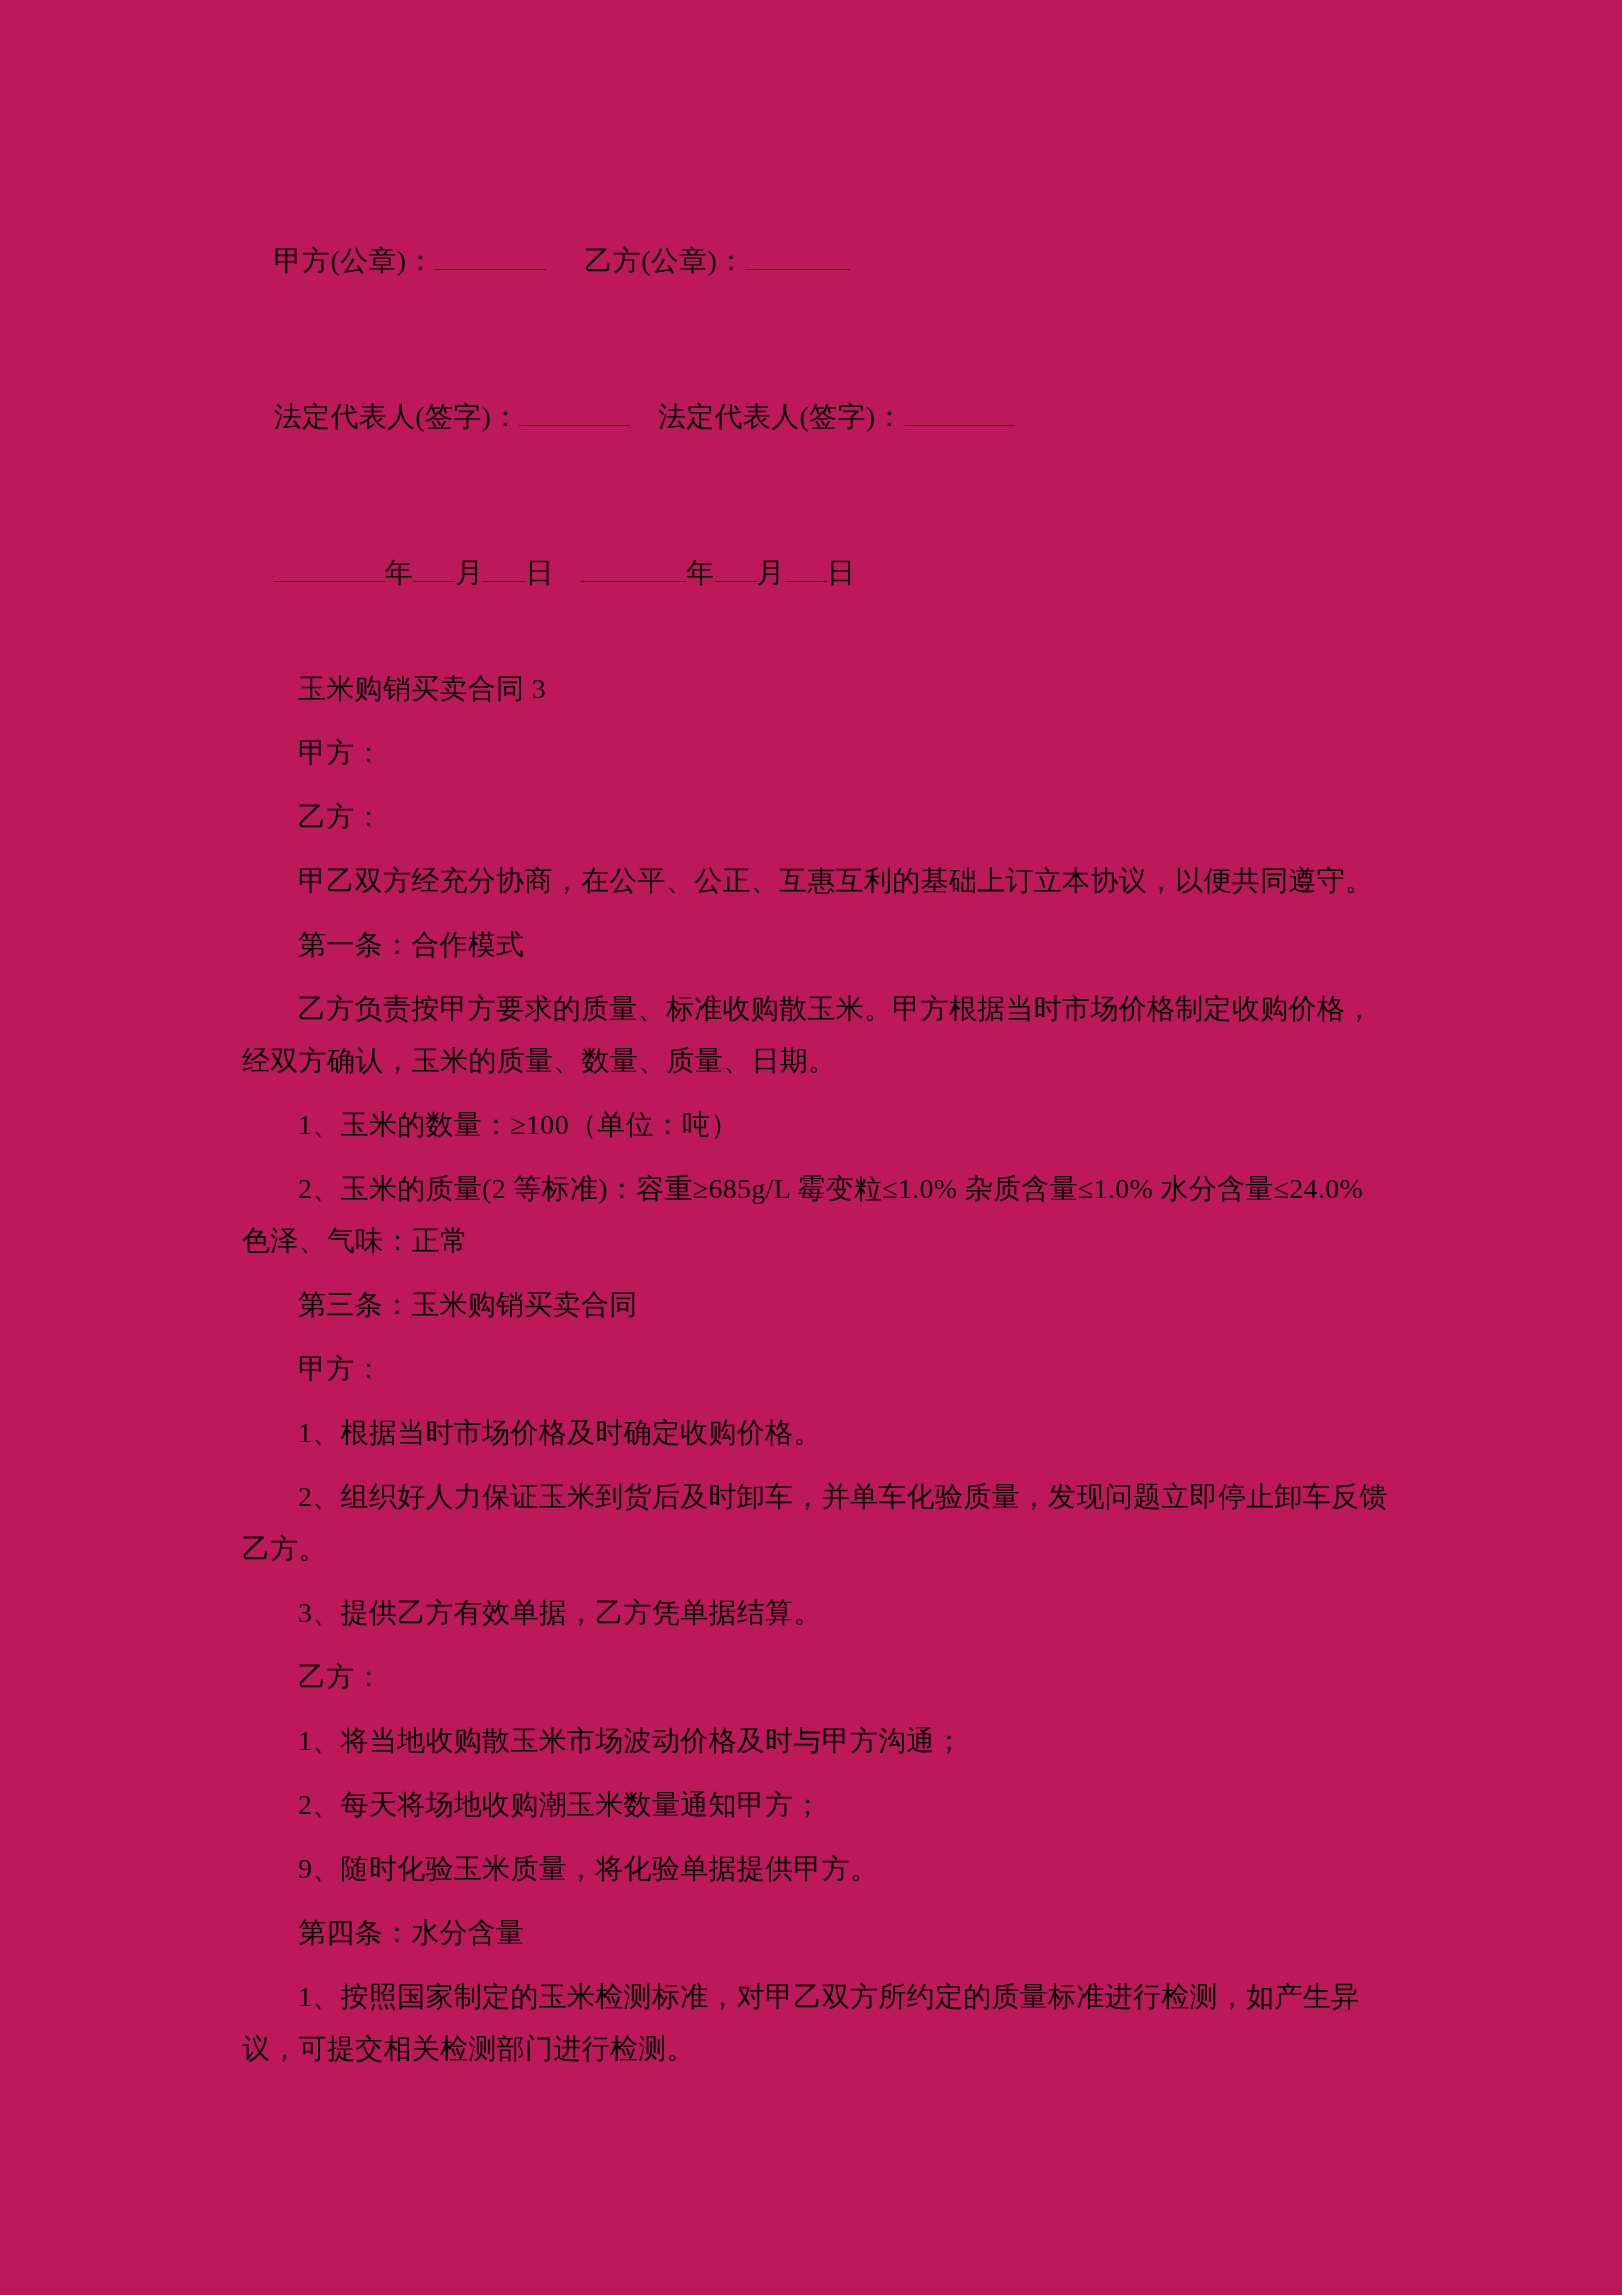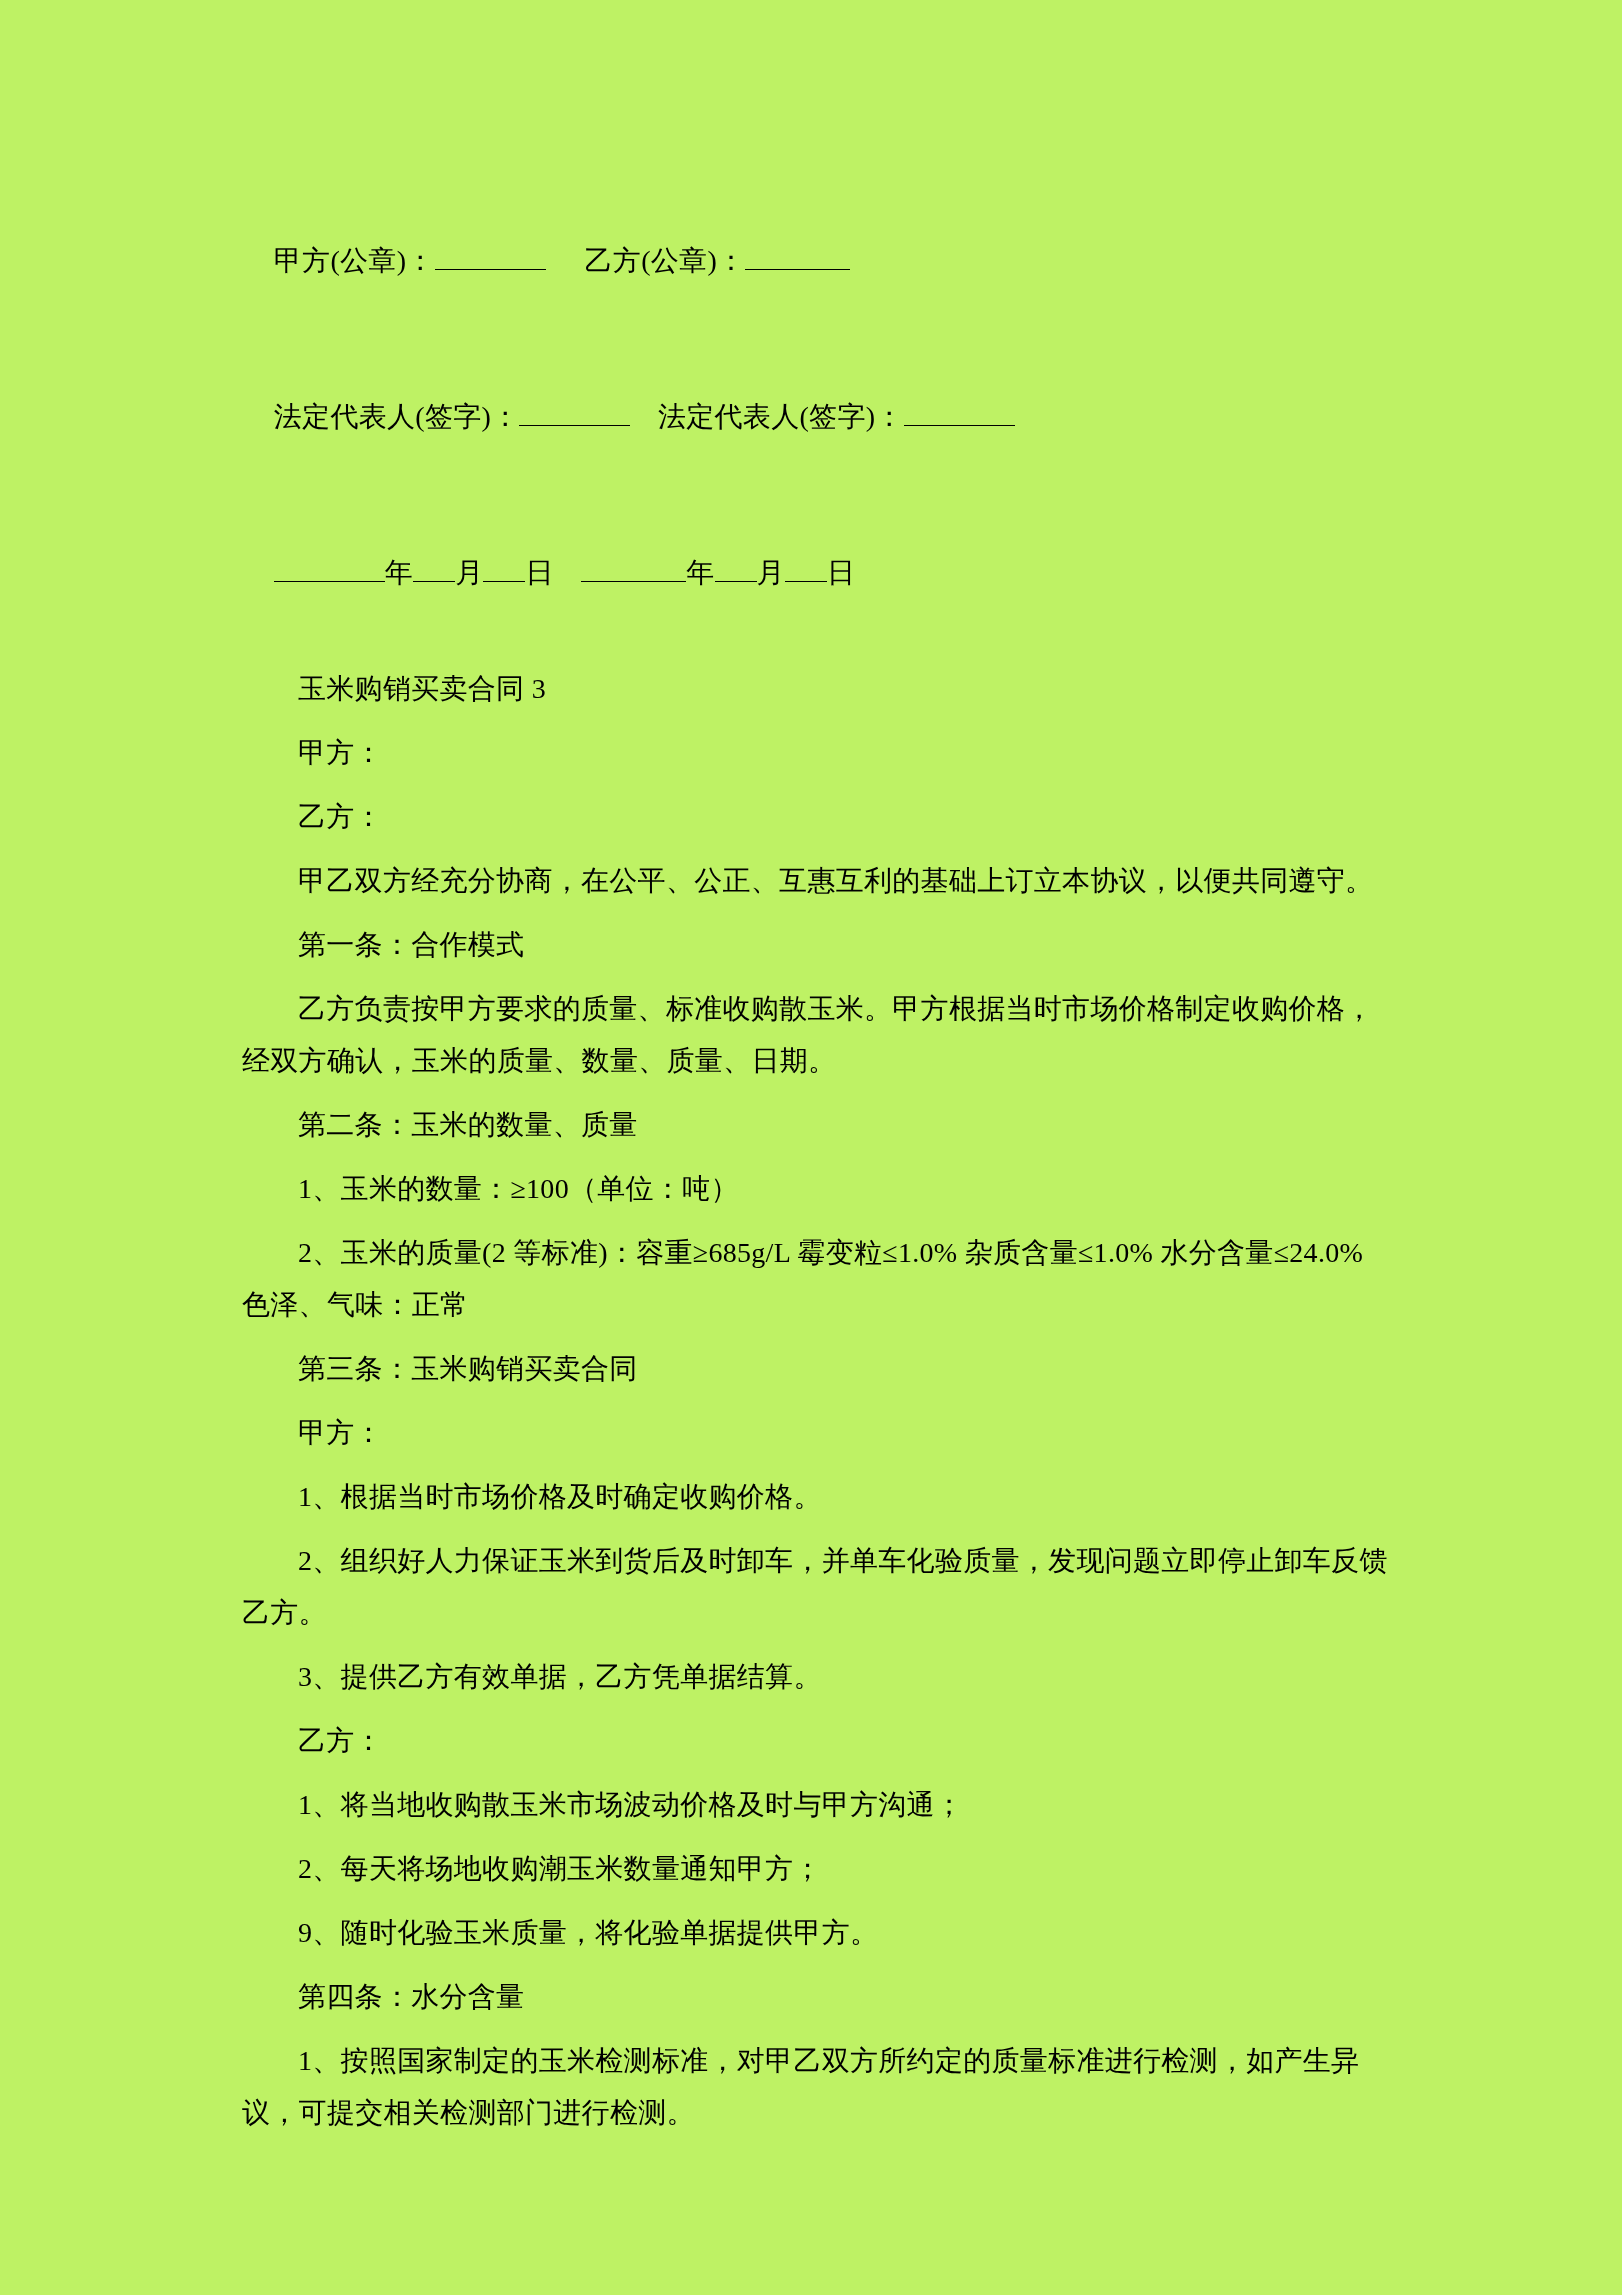--- a/index.html
+++ b/index.html
@@ -14,21 +14,21 @@
     color: #000000;
     position: relative;
     overflow: hidden;
   }
   .page {
     position: absolute;
     left: 0;
     top: 0;
     width: 1623px;
     height: 2295px;
-    background: #bef264;
+    background: #be185d;
   }
   .content {
     position: absolute;
     left: 230px;
     top: 183px;
     width: 1171px;
   }
   .line {
     font-size: 28px;
     line-height: 52px;
@@ -73,21 +73,20 @@
 
     <p class="line indent para">甲方：</p>
 
     <p class="line indent para">乙方：</p>
 
     <p class="line indent para">甲乙双方经充分协商，在公平、公正、互惠互利的基础上订立本协议，以便共同遵守。</p>
 
     <p class="line indent para">第一条：合作模式</p>
     <p class="line indent para">乙方负责按甲方要求的质量、标准收购散玉米。甲方根据当时市场价格制定收购价格，经双方确认，玉米的质量、数量、质量、日期。</p>
 
-    <p class="line indent para">第二条：玉米的数量、质量</p>
     <p class="line indent para">1、玉米的数量：≥100（单位：吨）</p>
     <p class="line indent para">2、玉米的质量(2 等标准)：容重≥685g/L 霉变粒≤1.0% 杂质含量≤1.0% 水分含量≤24.0% 色泽、气味：正常</p>
 
     <p class="line indent para">第三条：玉米购销买卖合同</p>
     <p class="line indent para">甲方：</p>
     <p class="line indent para">1、根据当时市场价格及时确定收购价格。</p>
     <p class="line indent para">2、组织好人力保证玉米到货后及时卸车，并单车化验质量，发现问题立即停止卸车反馈乙方。</p>
     <p class="line indent para">3、提供乙方有效单据，乙方凭单据结算。</p>
     <p class="line indent para">乙方：</p>
     <p class="line indent para">1、将当地收购散玉米市场波动价格及时与甲方沟通；</p>

